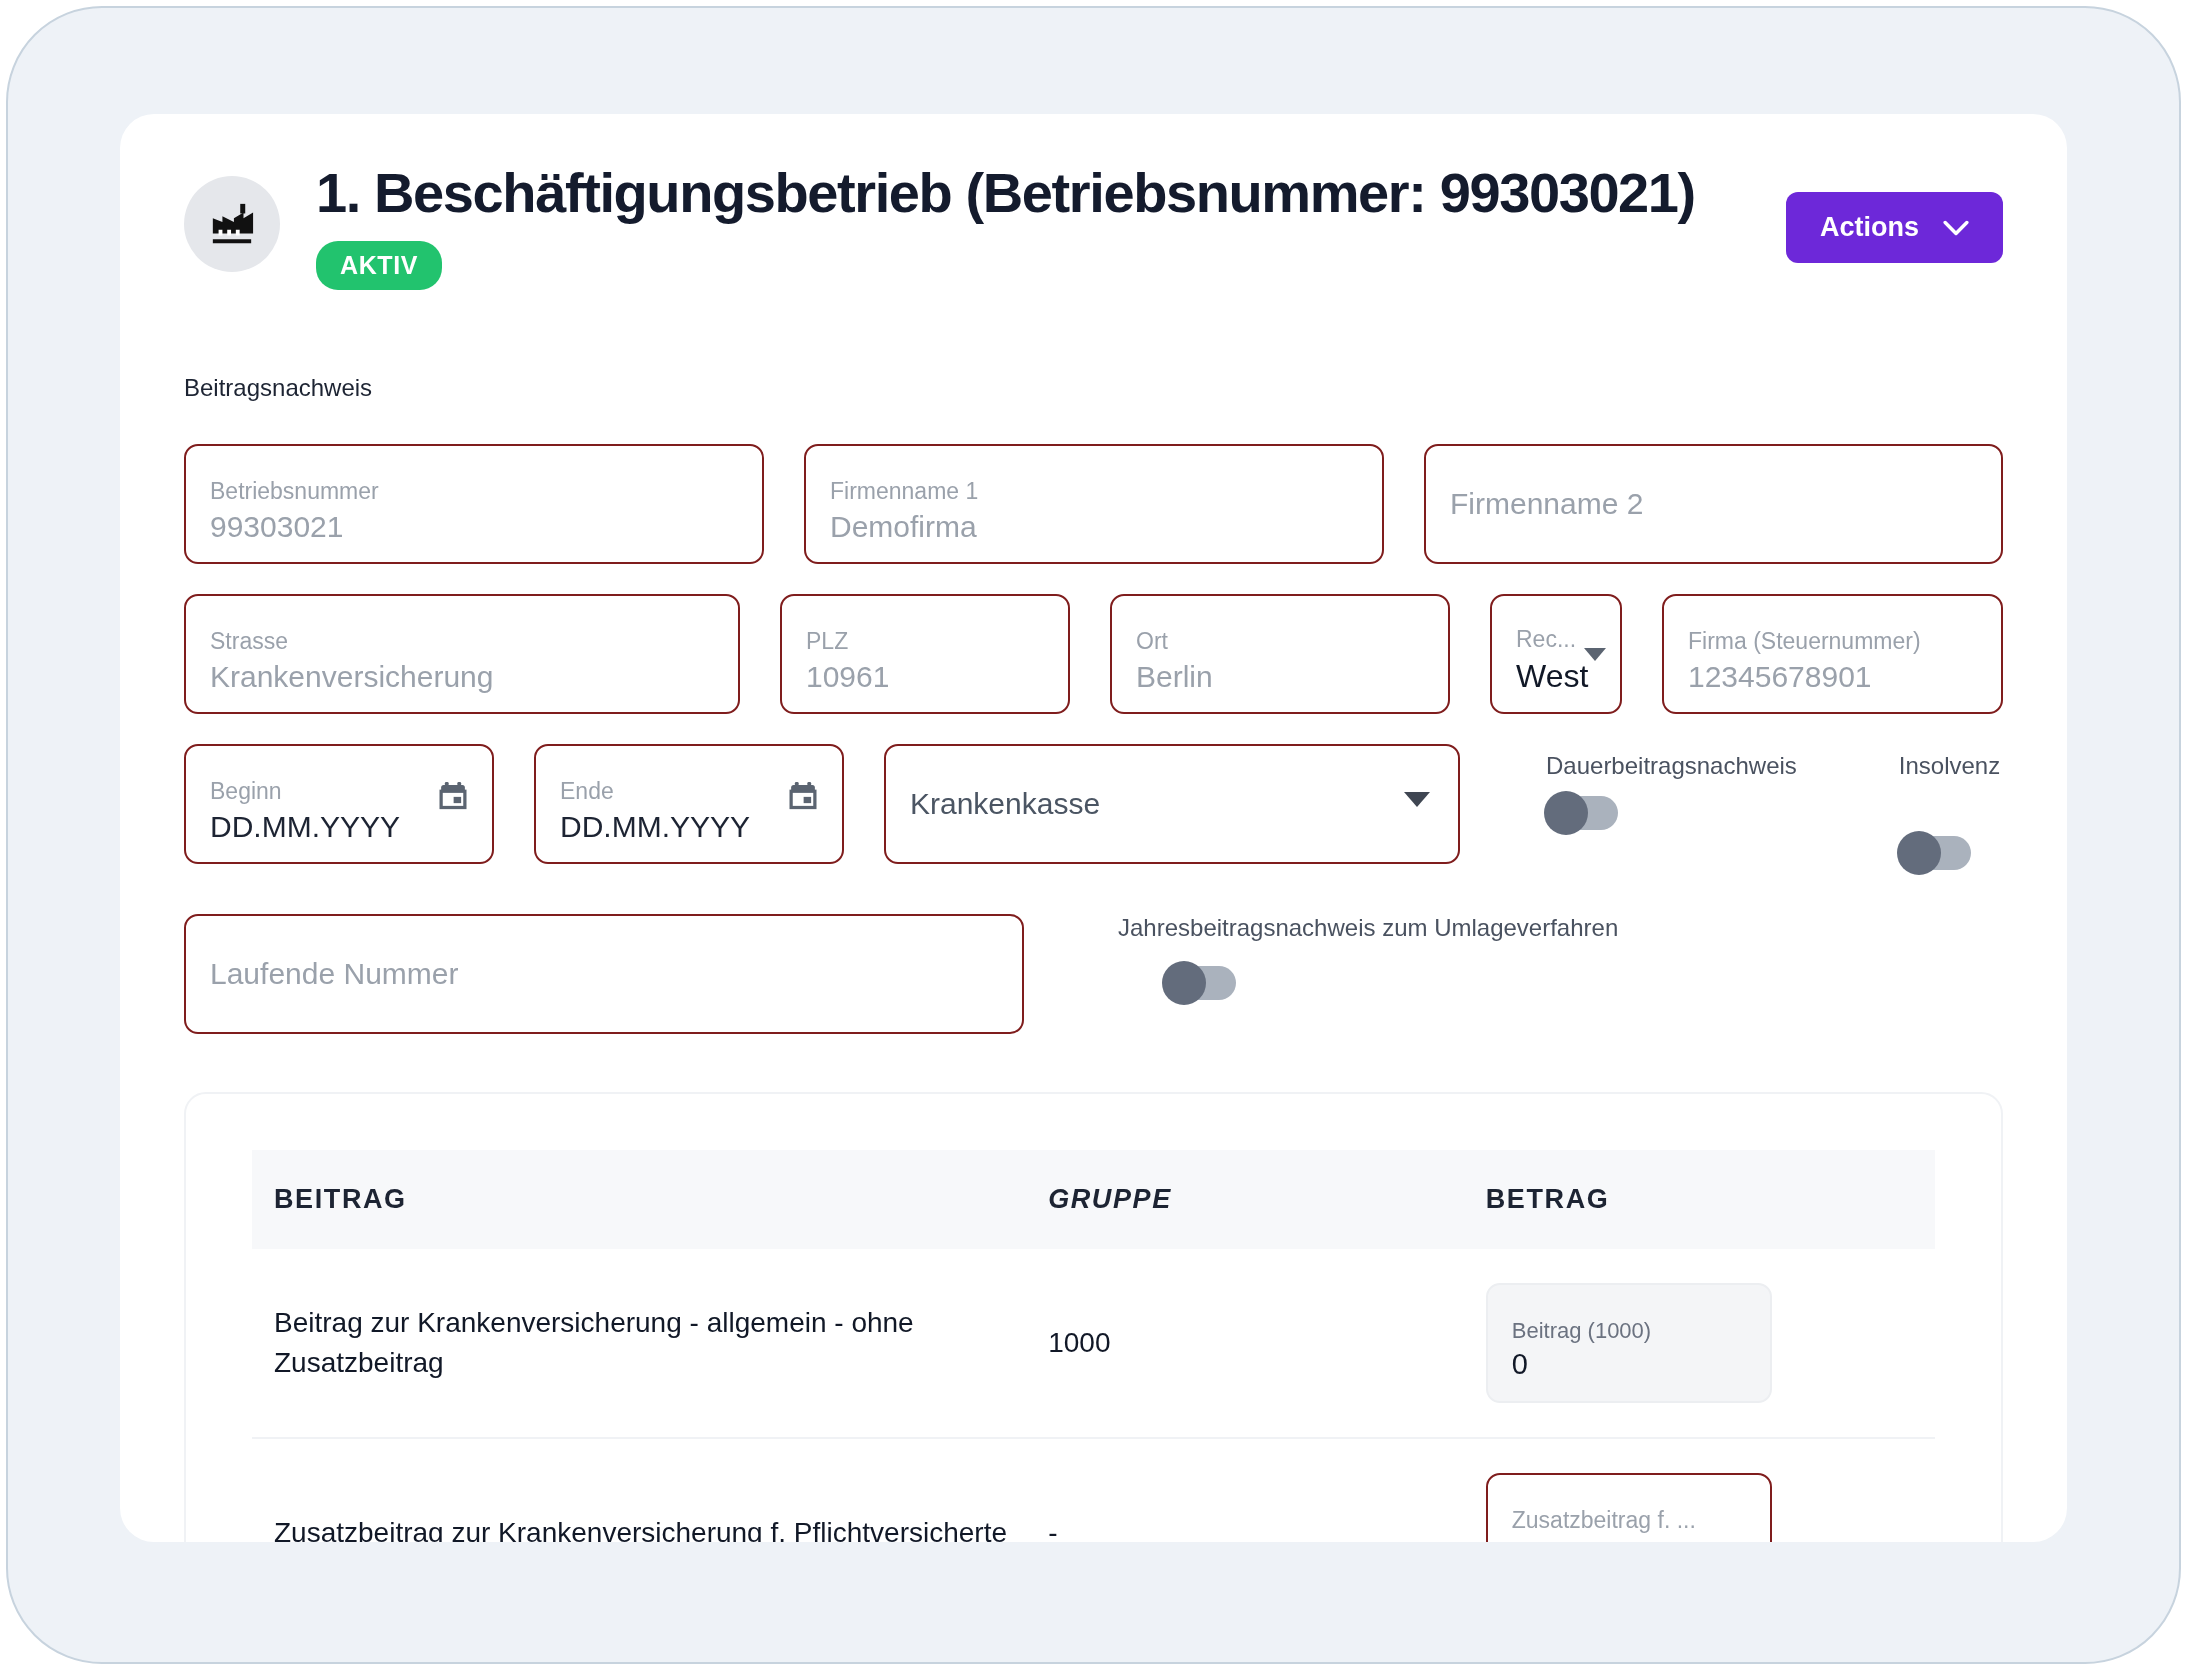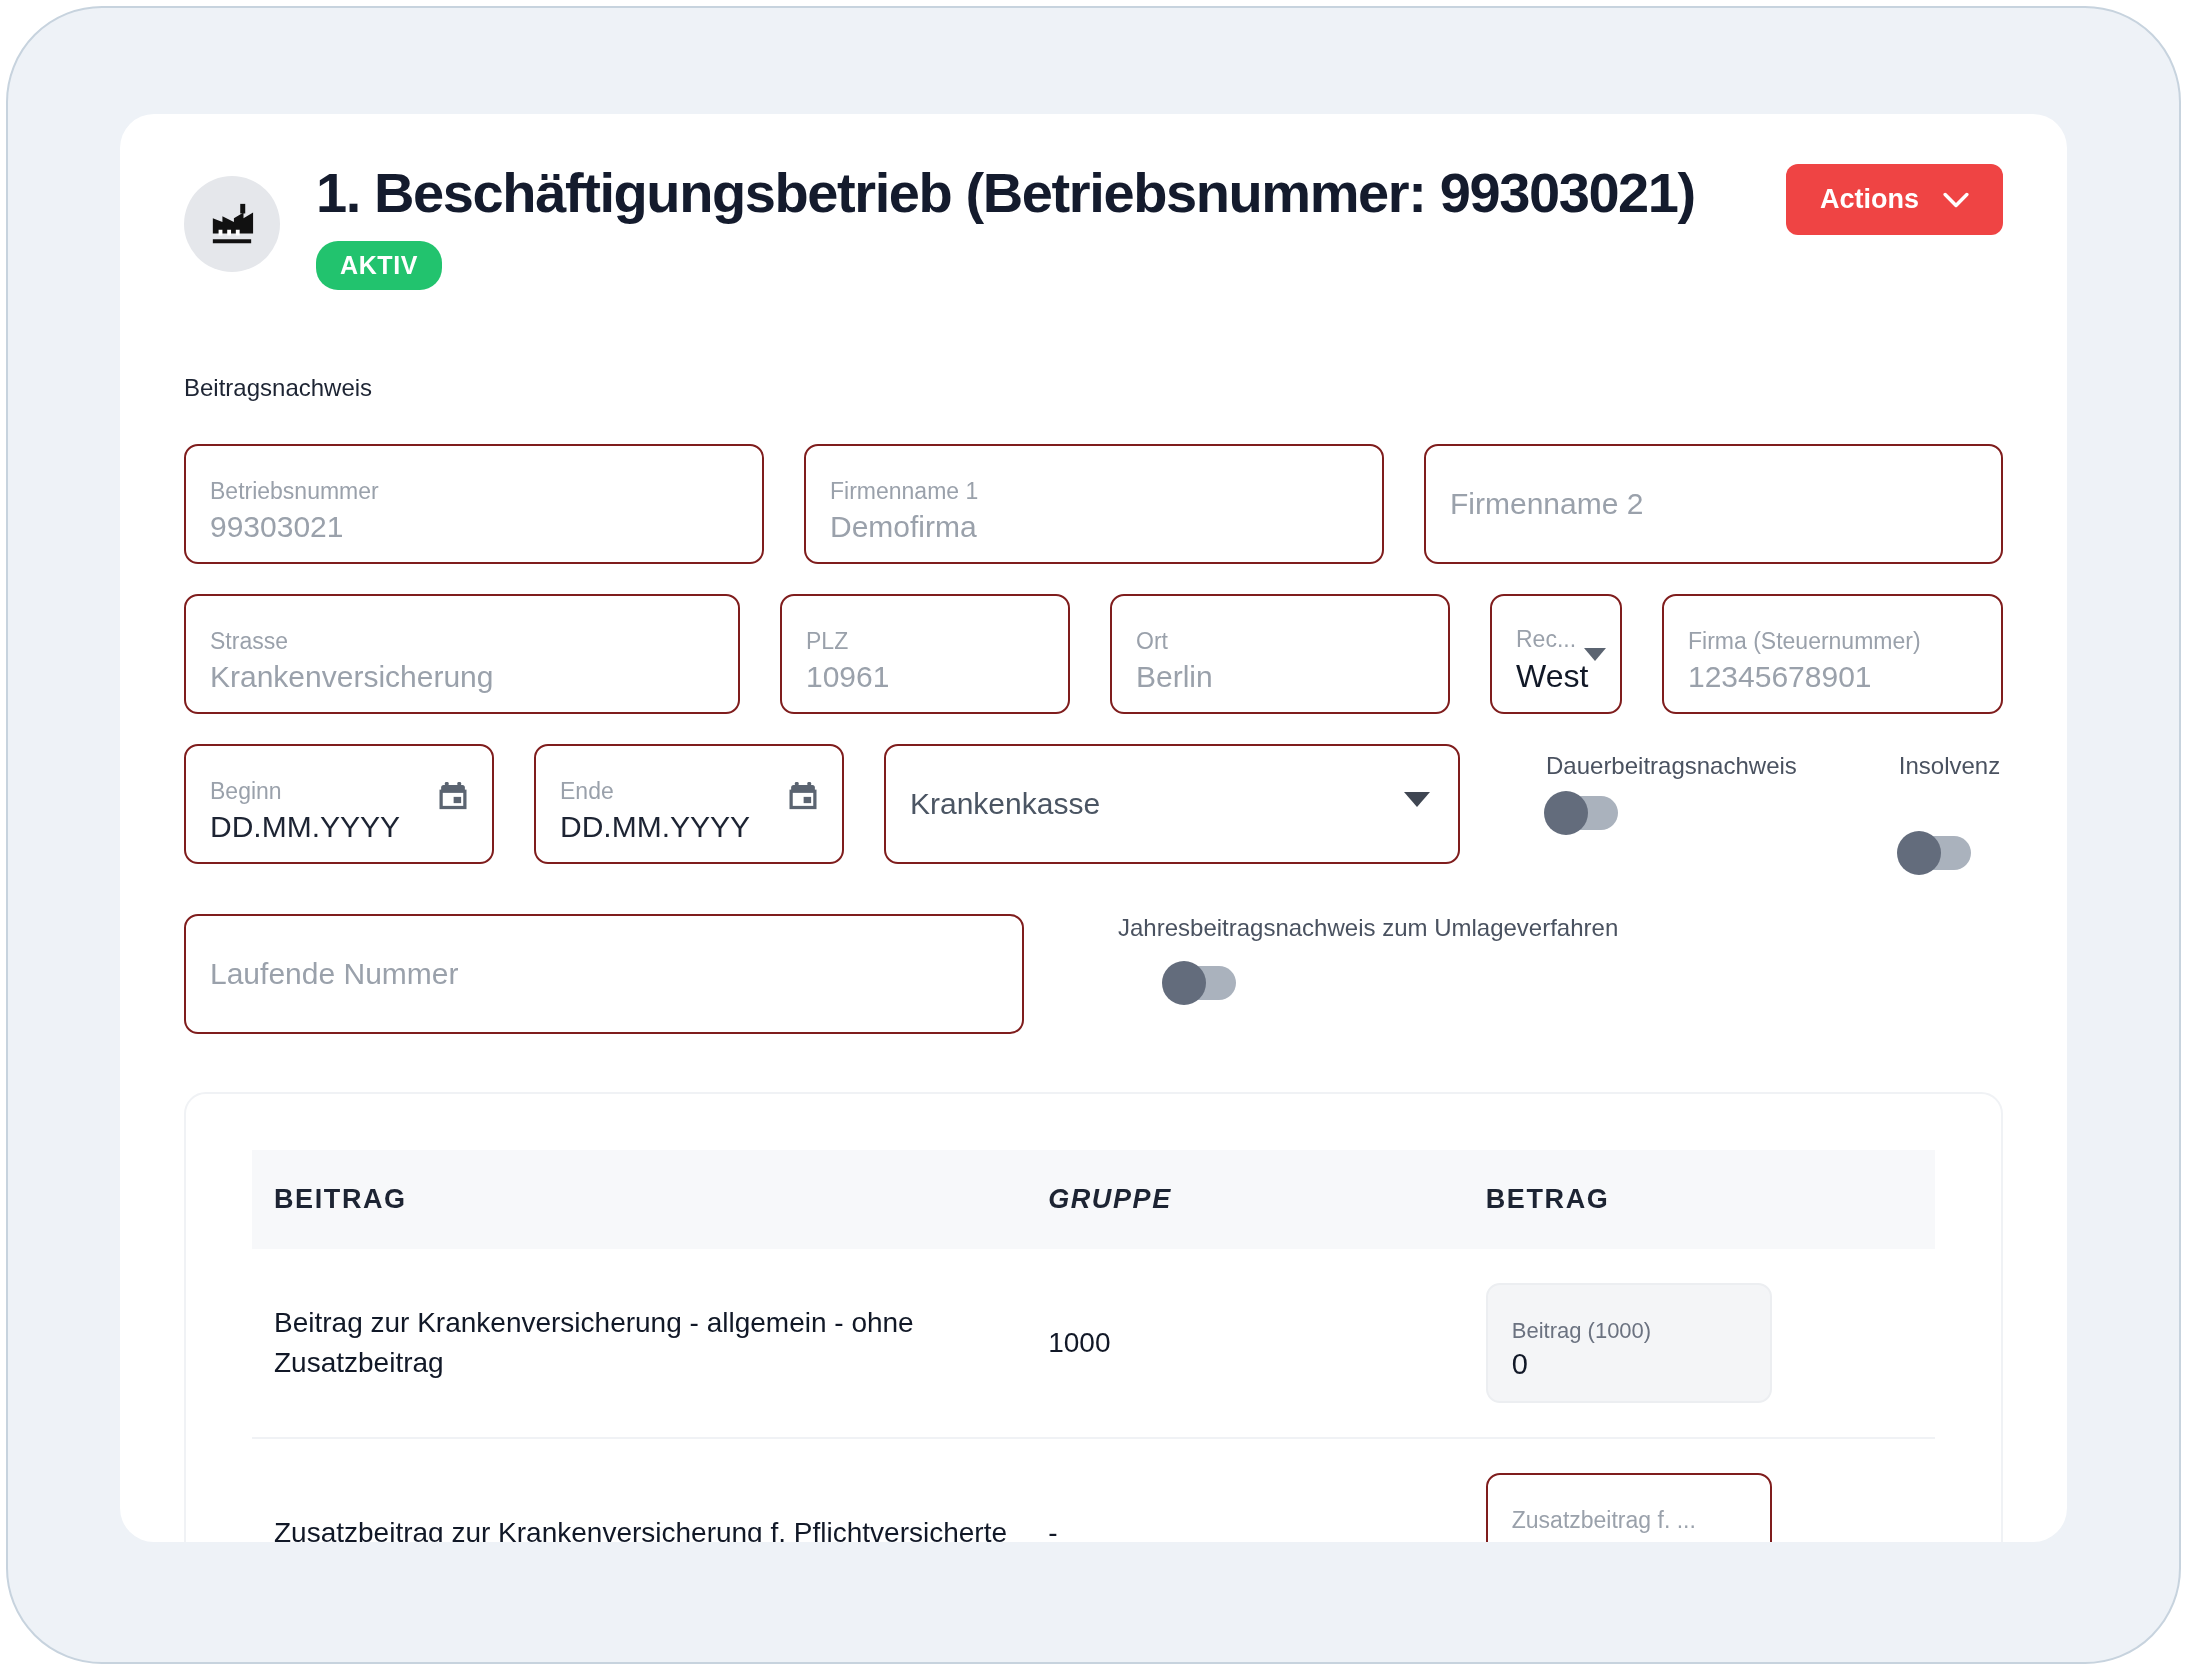--- a/index.html
+++ b/index.html
@@ -45,22 +45,22 @@
     font-size: 56px; font-weight: 700; letter-spacing: -1.4px;
     color: #141b2d; line-height: 1.12; white-space: nowrap;
   }
   .badge {
     display: inline-block; margin-top: 16px;
     background: #22c36e; color: #ffffff;
     font-size: 25px; font-weight: 600; letter-spacing: .6px;
     padding: 10px 24px; border-radius: 22px;
   }
   .actions-btn {
-    flex: none; margin-top: 2px; margin-left: 28px;
-    background: #ef4444; color: #ffffff;
+    flex: none; margin-top: 30px; margin-left: 28px;
+    background: #6d28d9; color: #ffffff;
     font-size: 27px; font-weight: 700;
     padding: 20px 34px; border-radius: 12px;
     display: flex; align-items: center; gap: 24px;
     border: none; cursor: pointer; white-space: nowrap;
   }
   .actions-btn .chev { width: 26px; height: 16px; display: block; }
 
   
   .section-title {
     margin: 84px 0 0 64px;

